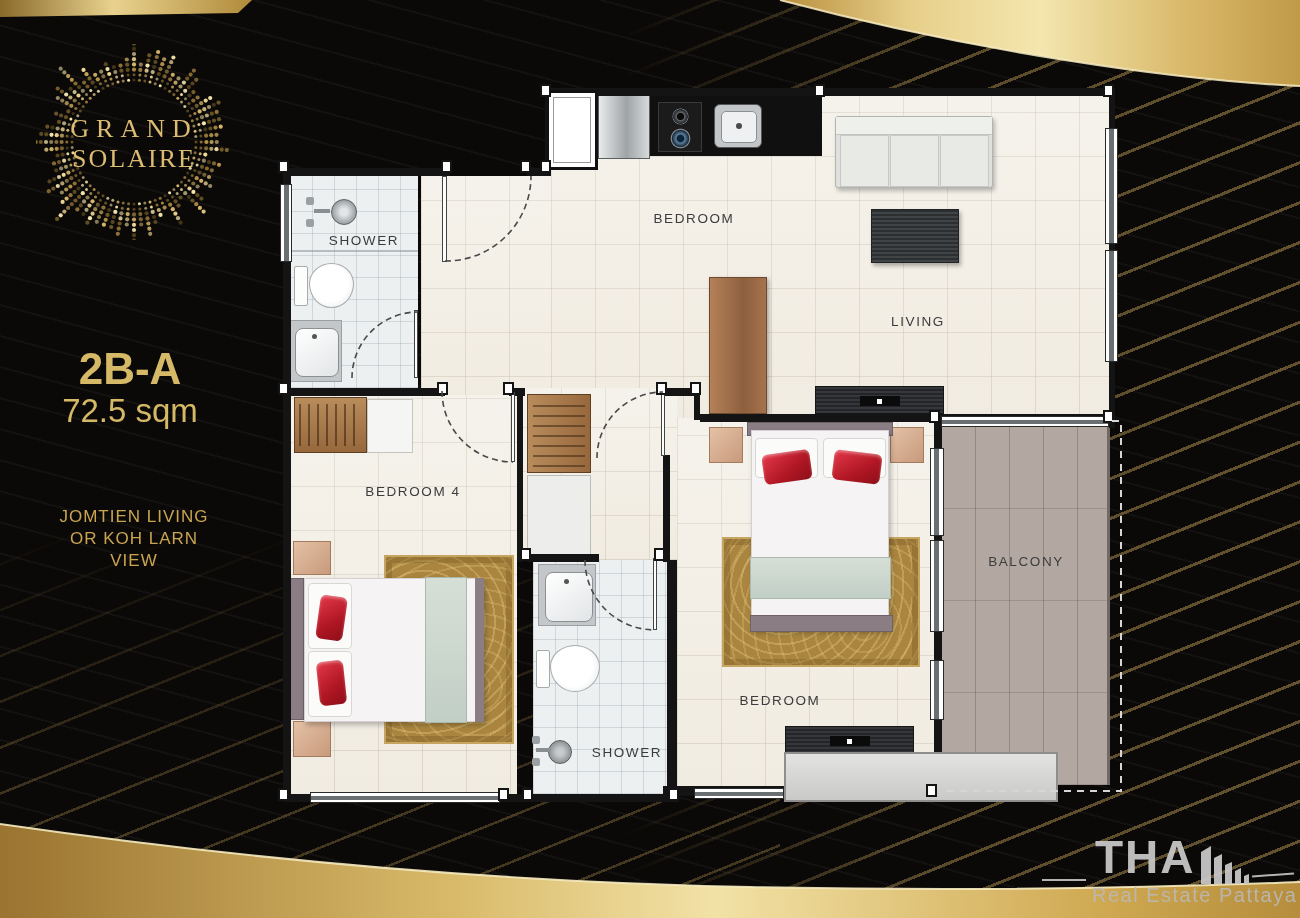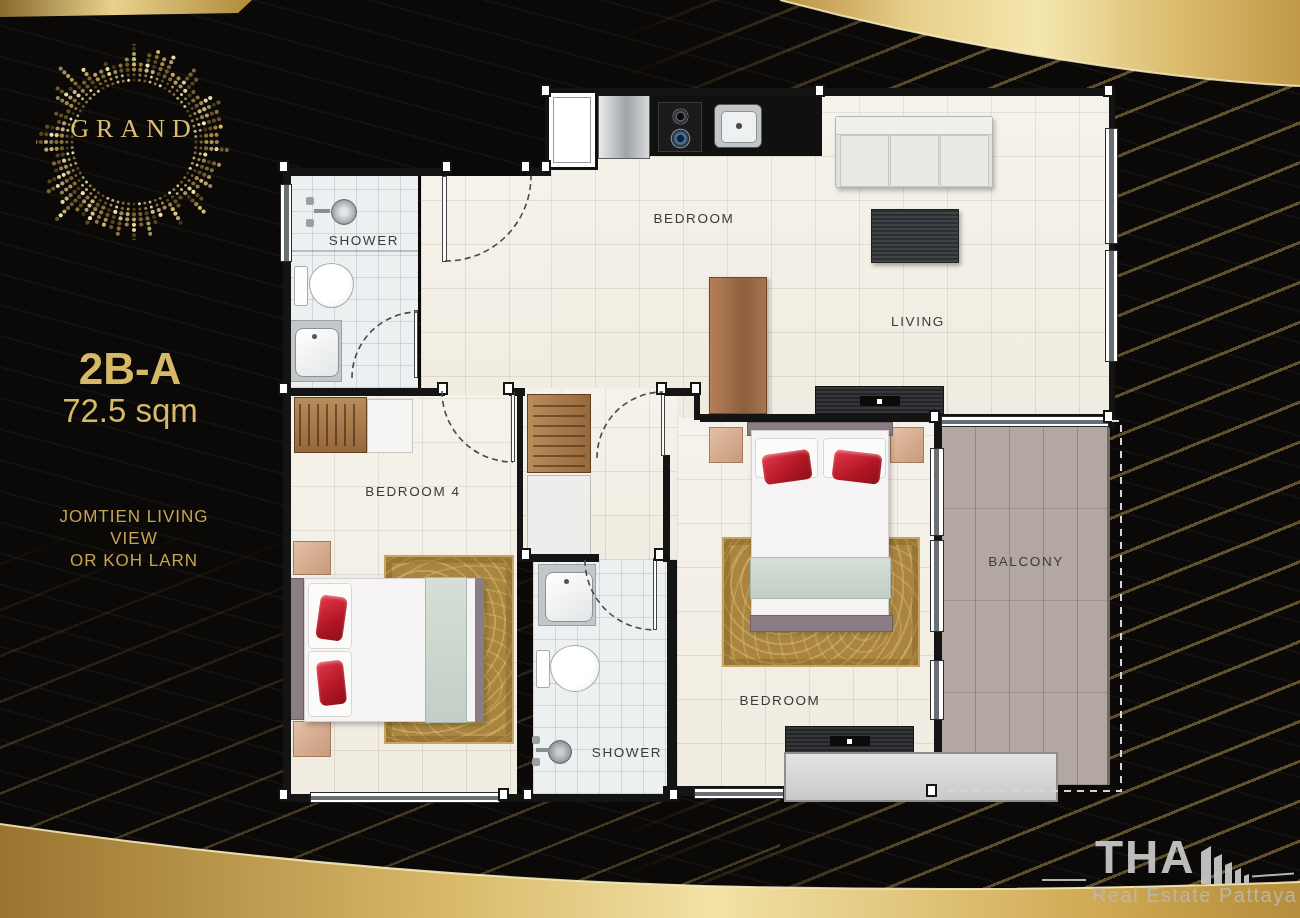--- a/index.html
+++ b/index.html
@@ -519,29 +519,30 @@
         <circle cx="174.4" cy="84.5" r="2.1" fill="#8f7336" opacity="0.64"></circle>
         <circle cx="179.5" cy="83.6" r="2.1" fill="#b5924a" opacity="0.86"></circle>
         <circle cx="184.7" cy="82.7" r="2.1" fill="#d6b66a" opacity="1.00"></circle>
         <circle cx="159.8" cy="92.6" r="1.5" fill="#f5e7ae" opacity="0.64"></circle>
         <circle cx="164.9" cy="92.1" r="1.5" fill="#6e5724" opacity="0.86"></circle>
         <circle cx="170.1" cy="91.7" r="2.1" fill="#8f7336" opacity="1.00"></circle>
         <circle cx="175.3" cy="91.2" r="2.1" fill="#b5924a" opacity="0.93"></circle>
         <circle cx="180.5" cy="90.8" r="2.1" fill="#d6b66a" opacity="0.72"></circle>
       </svg>
     <div id="logo-grand" style="top:70px;font-size:26px;letter-spacing:7px;">GRAND</div>
+    <div id="logo-solaire" style="top:100px;font-size:26px;letter-spacing:2px;">SOLAIRE</div>
   </div>
 
   <div class="abs goldtxt" style="left:55px;top:344px;width:150px;text-align:center;font-size:44px;font-weight:600;">2B-A</div>
   <div class="abs goldtxt" style="left:40px;top:392px;width:180px;text-align:center;font-size:33px;">72.5 sqm</div>
   <div class="abs" style="left:25px;top:506px;width:218px;text-align:center;z-index:3;color:#c9a551;
        font-size:17px;letter-spacing:1px;line-height:22px;font-weight:500;">
     <div>JOMTIEN LIVING</div>
+    <div>OR KOH LARN</div>
     <div>VIEW</div>
-    <div>OR KOH LARN</div>
   </div>
 
   <div class="abs" id="plan">
 
     <div class="floor floor-marble" style="left:551px;top:96px;width:558px;height:325px;"></div>
     <div class="floor floor-marble" style="left:421px;top:176px;width:130px;height:245px;"></div>
     <div class="floor floor-marble" style="left:517px;top:388px;width:160px;height:172px;"></div>
     <div class="floor floor-marble" style="left:677px;top:418px;width:257px;height:370px;"></div>
     <div class="floor floor-marble" style="left:290px;top:395px;width:227px;height:400px;"></div>
     <div class="floor floor-bath" style="left:290px;top:176px;width:128px;height:212px;"></div>

